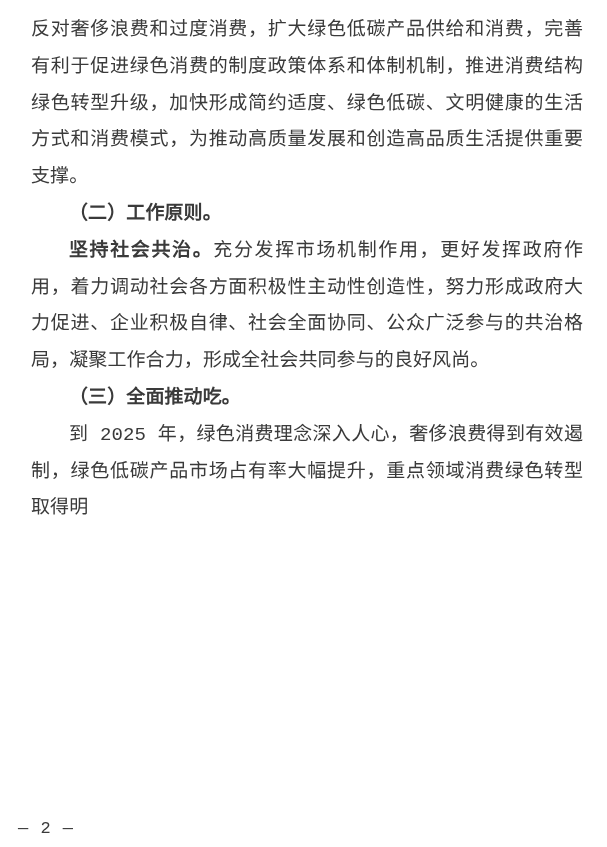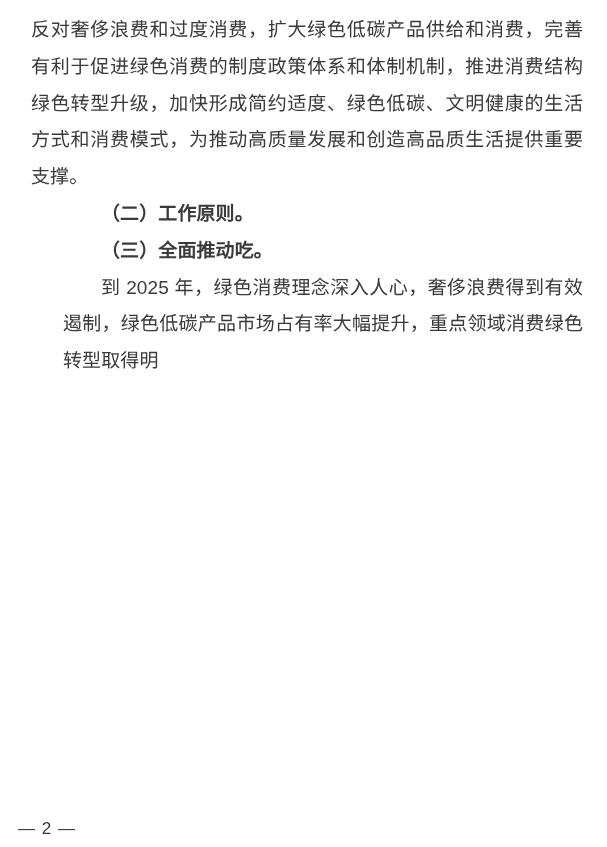--- a/index.html
+++ b/index.html
@@ -8,40 +8,39 @@
       padding: 0;
       background: #ffffff;
     }
     .sheet {
       position: relative;
       box-sizing: border-box;
       width: 607px;
       height: 847px;
       background: #ffffff;
       color: #3a3a3a;
-      font-family: Liberation Sans, sans-serif;
+      font-family: Liberation Mono, monospace;
       overflow: hidden;
     }
     .doc-body {
       position: absolute;
       top: 12px;
       left: 31px;
       width: 552px;
     }
     p.para {
       margin: 0;
       font-size: 19px;
       line-height: 36.8px;
       text-align: justify;
       letter-spacing: 0.1px;
       word-break: break-all;
     }
     p.para.indent {
       text-indent: 38px;
-      margin-left: 32px;
     }
     .lead {
       font-weight: 700;
     }
     p.para.heading .lead {
       font-weight: 700;
     }
     .page-footer {
       position: absolute;
       left: 18px;
@@ -58,20 +57,21 @@
 <div class="sheet">
 
   <main class="doc-body">
 
     <p class="para"><span class="body-text">反对奢侈浪费和过度消费，扩大绿色低碳产品供给和消费，完善有利于促进绿色消费的制度政策体系和体制机制，推进消费结构绿色转型升级，加快形成简约适度、绿色低碳、文明健康的生活方式和消费模式，为推动高质量发展和创造高品质生活提供重要支撑。</span></p>
 
     <p class="para indent heading"><span class="lead">（二）工作原则。</span></p>
 
 
 
+    <p class="para indent"><span class="lead">坚持社会共治。</span><span class="body-text">充分发挥市场机制作用，更好发挥政府作用，着力调动社会各方面积极性主动性创造性，努力形成政府大力促进、企业积极自律、社会全面协同、公众广泛参与的共治格局，凝聚工作合力，形成全社会共同参与的良好风尚。</span></p>
 
 
     <p class="para indent heading"><span class="lead">（三）全面推动吃。</span></p>
 
     <p class="para indent"><span class="body-text">到 2025 年，绿色消费理念深入人心，奢侈浪费得到有效遏制，绿色低碳产品市场占有率大幅提升，重点领域消费绿色转型取得明</span></p>
 
   </main>
 
   <div class="page-footer">— 2 —</div>
 

